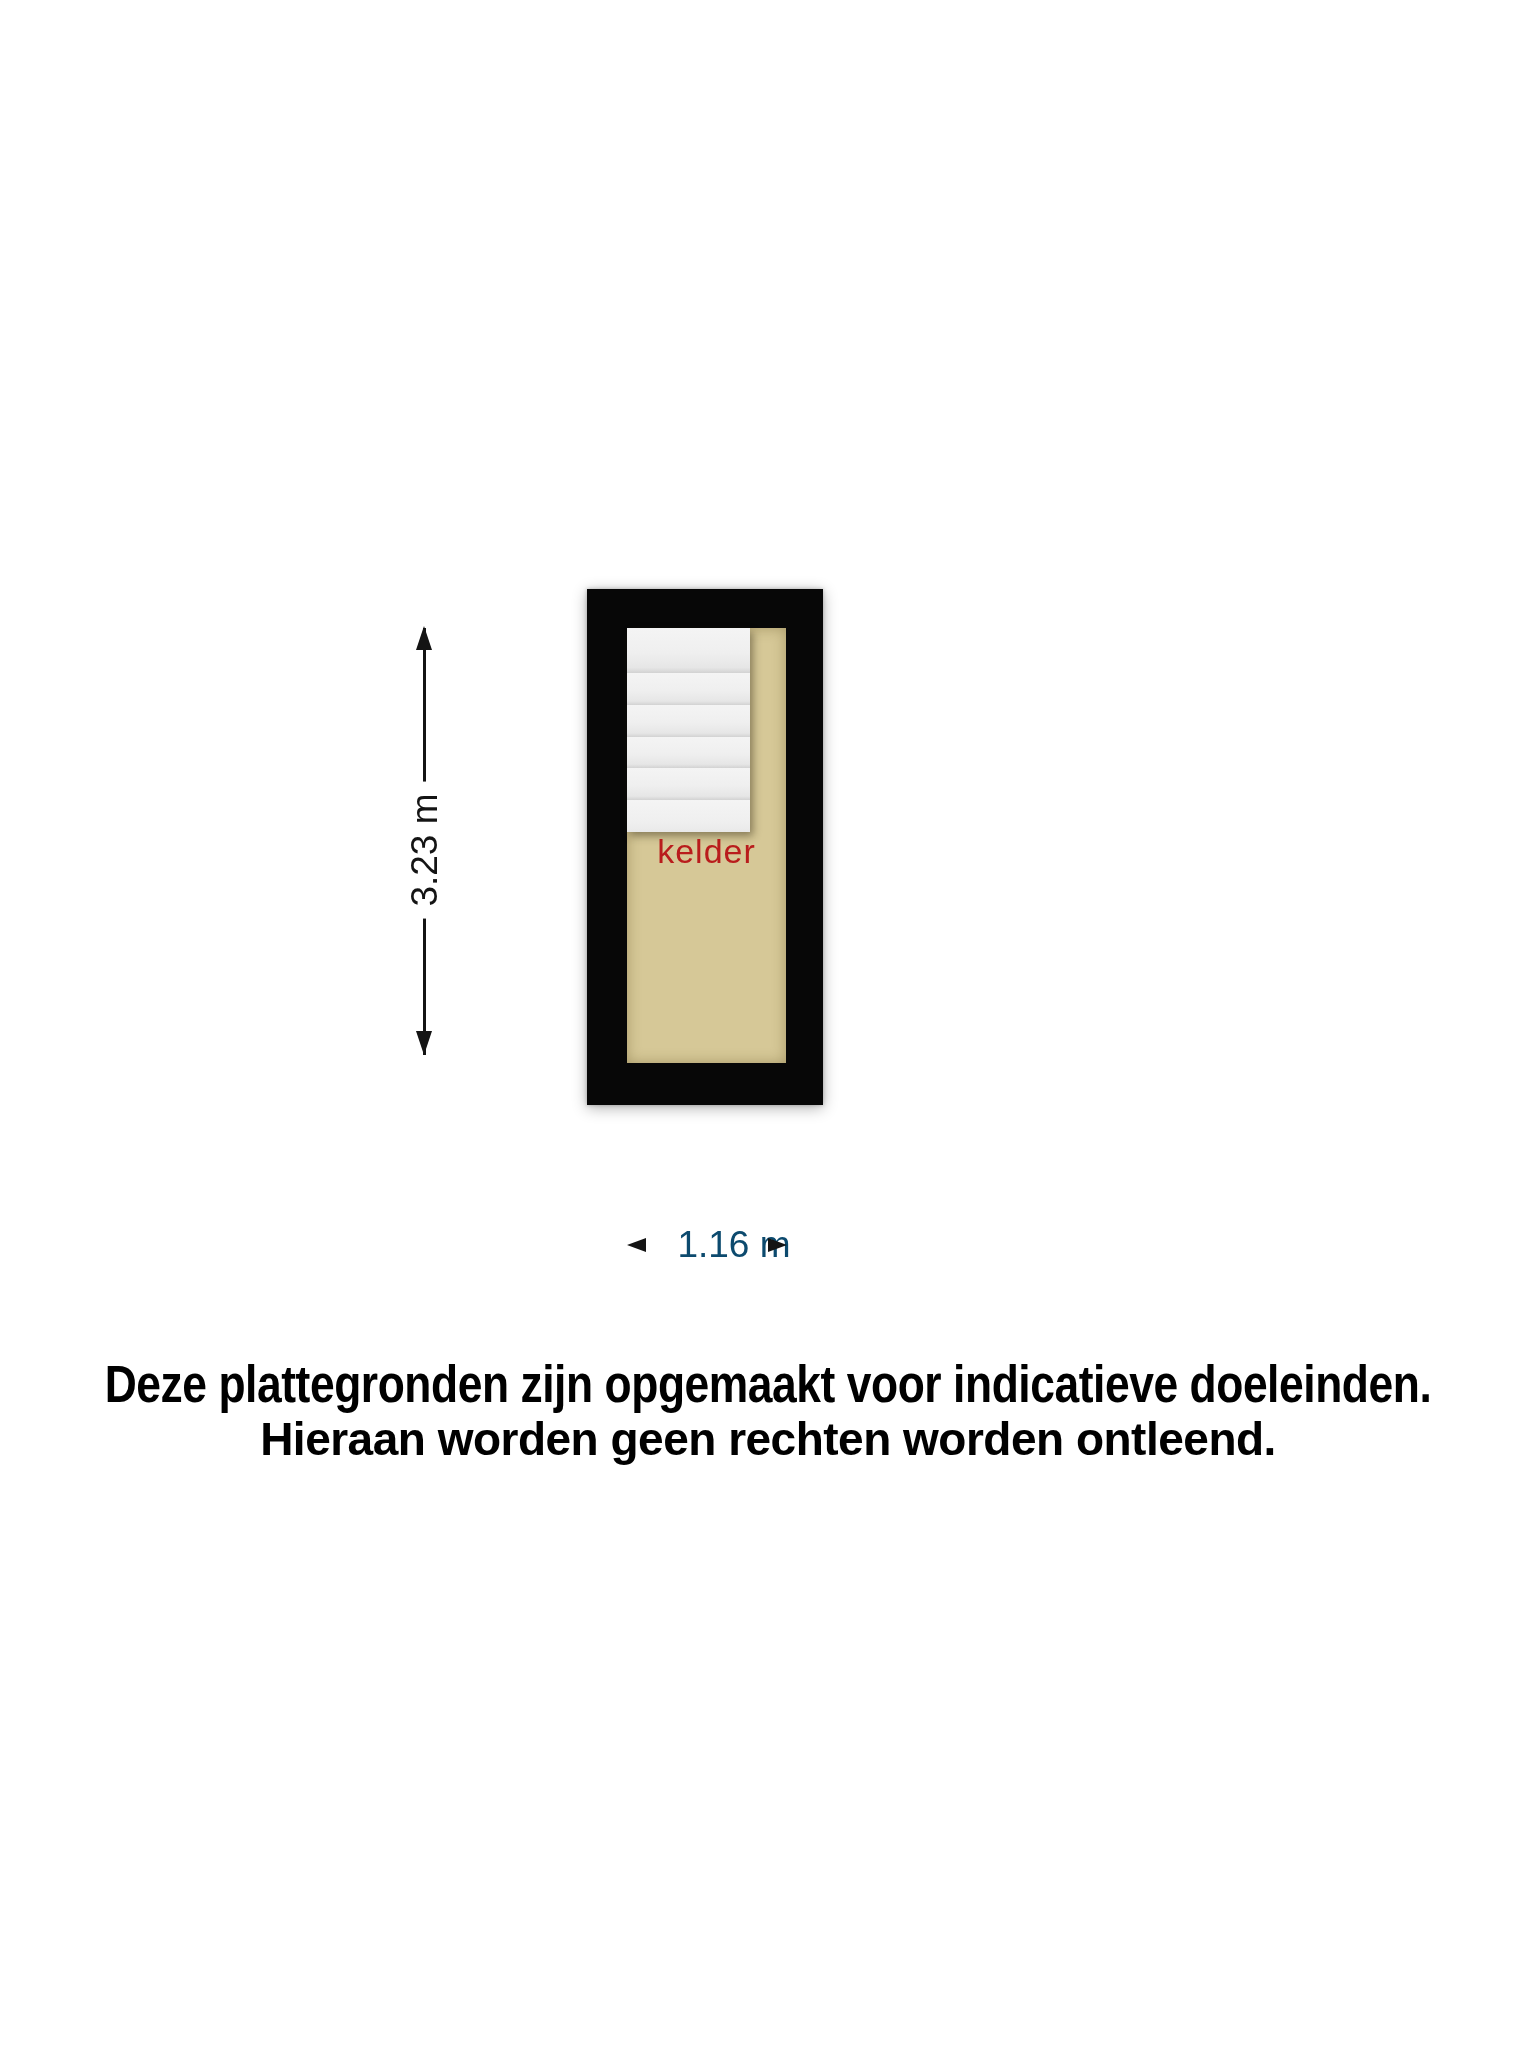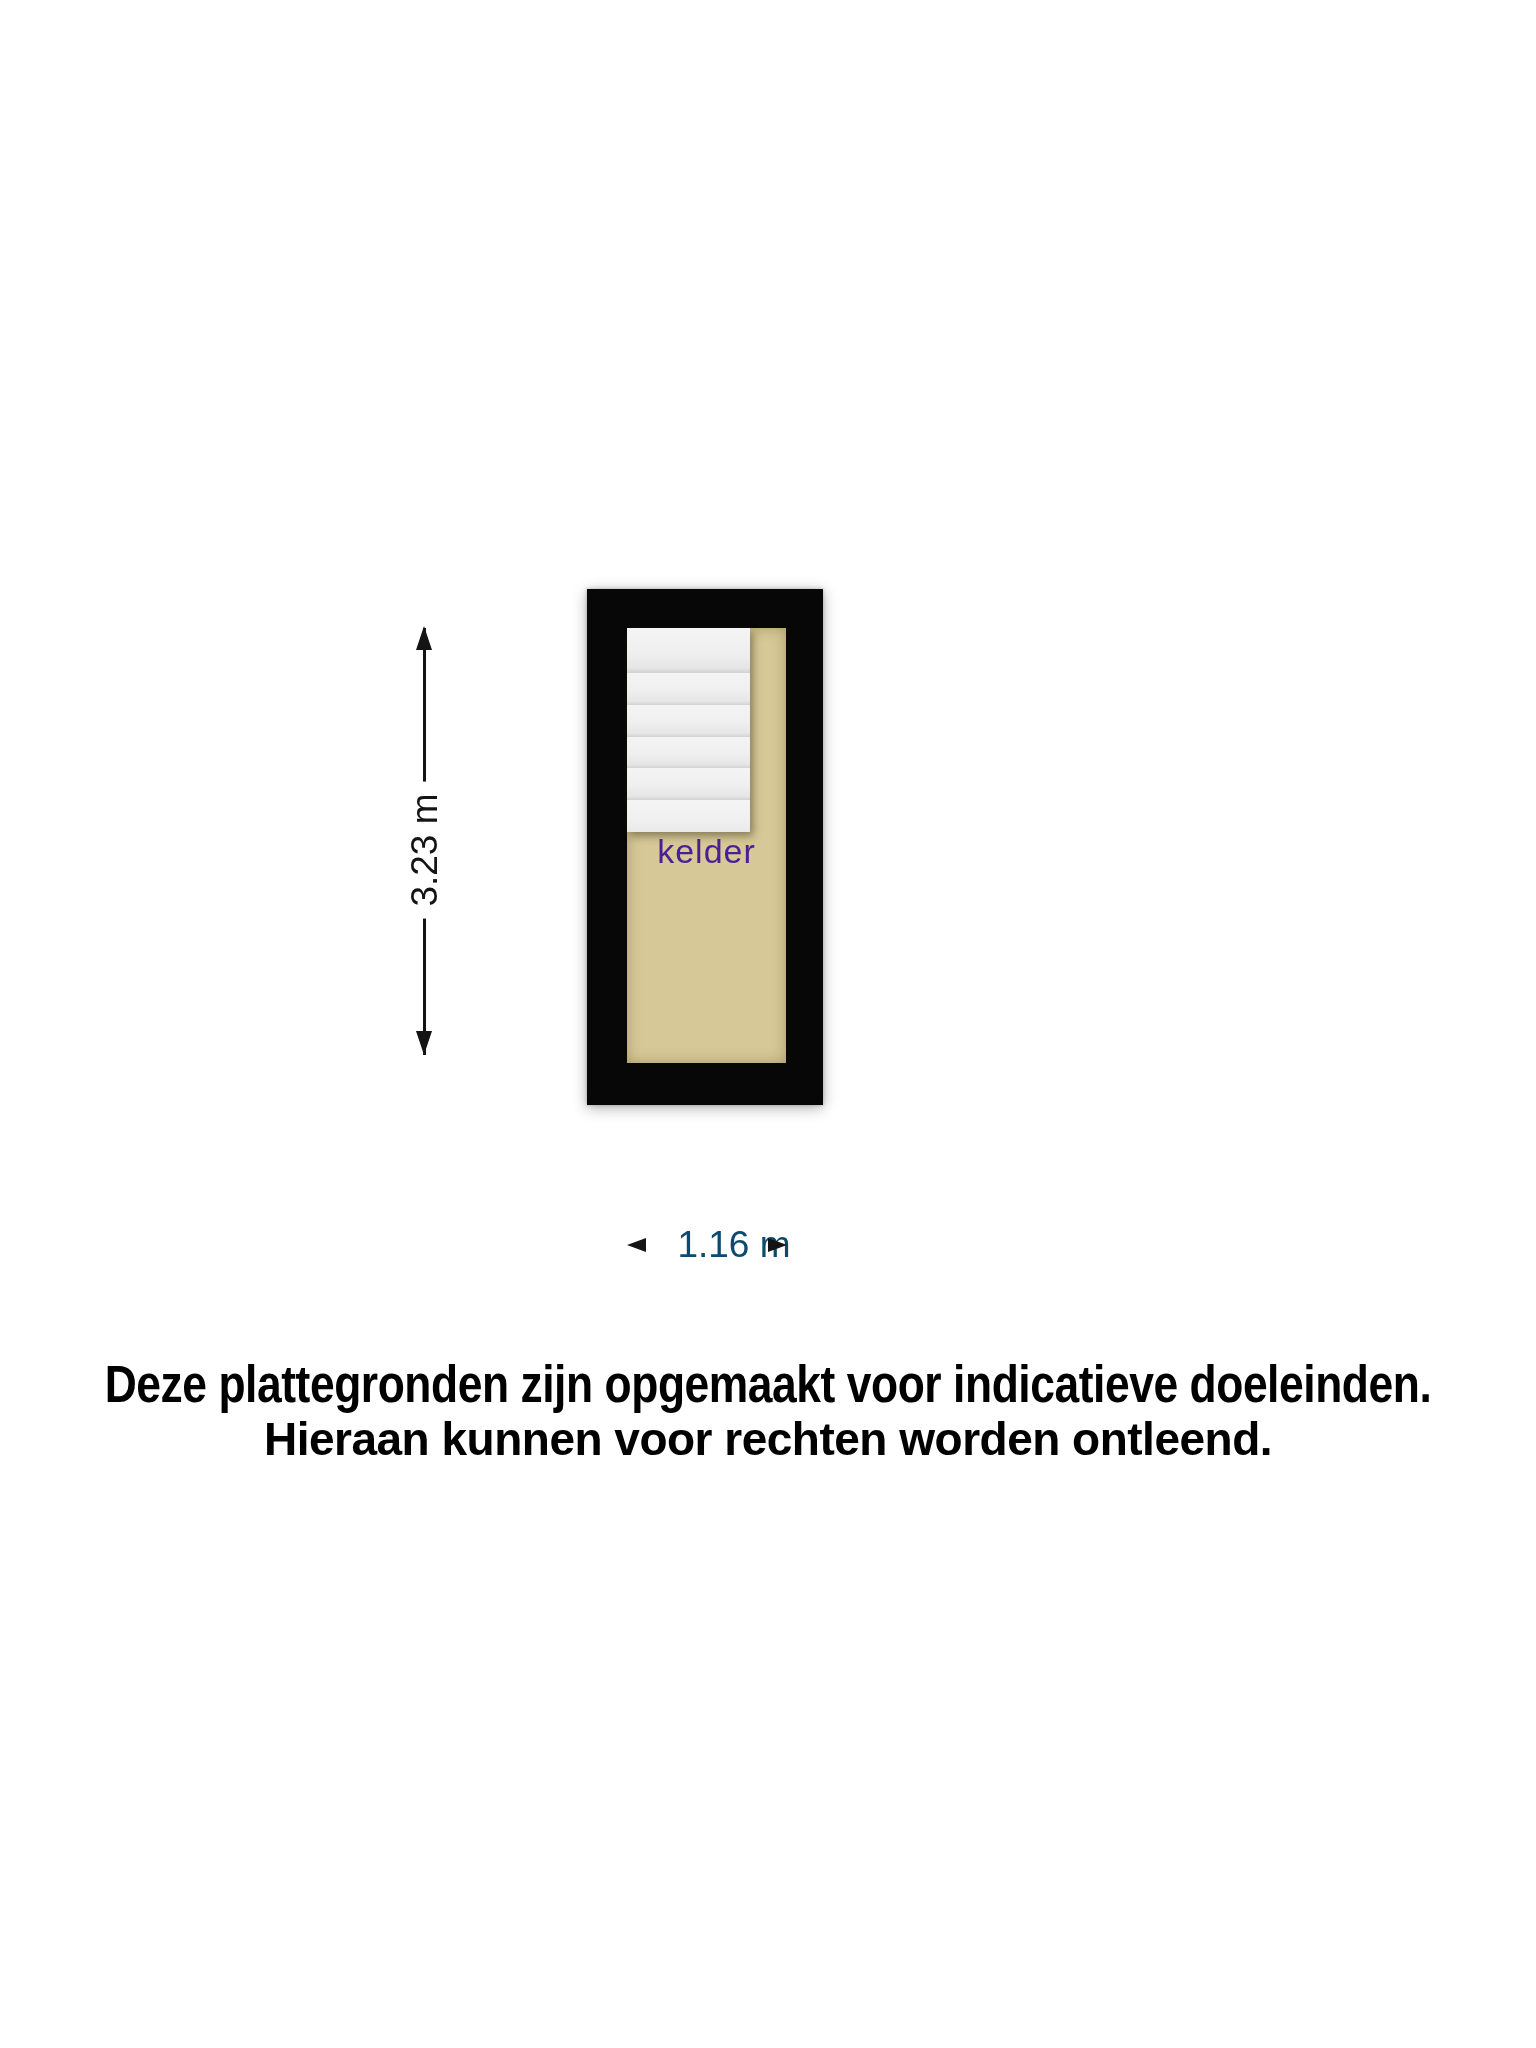--- a/index.html
+++ b/index.html
@@ -28,21 +28,21 @@
   .stair-step{
     flex:1 1 auto;
     background:linear-gradient(180deg,#f4f4f4 0%,#efefef 55%,#e6e6e6 88%,#d2d2d2 100%);
   }
   .stair-step.landing{flex:0 0 45px;}
   .stair-step:last-child{
     background:linear-gradient(180deg,#f4f4f4 0%,#efefef 70%,#e9e9e9 100%);
   }
   .room-label{
     position:absolute;left:0;top:206px;width:100%;
-    text-align:center;font-size:34px;line-height:34px;color:#4c1d95;
+    text-align:center;font-size:34px;line-height:34px;color:#b91c1c;
     letter-spacing:1px;
   }
 
   
   .vdim-line{position:absolute;left:423px;top:628px;width:3px;height:427px;background:#141414;}
   .vdim-arrow-up{
     position:absolute;left:416px;top:626px;width:0;height:0;
     border-left:8px solid transparent;border-right:8px solid transparent;
     border-bottom:24px solid #141414;
   }
@@ -110,16 +110,16 @@
   <div class="vdim-arrow-up"></div>
   <div class="vdim-arrow-down"></div>
   <div class="vdim-label">3.23 m</div>
 
   <div class="hdim-arrow-left"></div>
   <div class="hdim-label">1.16 m</div>
   <div class="hdim-arrow-right"></div>
 
   <div class="disclaimer">
     <div class="disc-line1">Deze plattegronden zijn opgemaakt voor indicatieve doeleinden.</div>
-    <div class="disc-line2">Hieraan kunnen voor rechten worden ontleend.</div>
+    <div class="disc-line2">Hieraan worden geen rechten worden ontleend.</div>
   </div>
 
 </div>
 
 </body></html>

